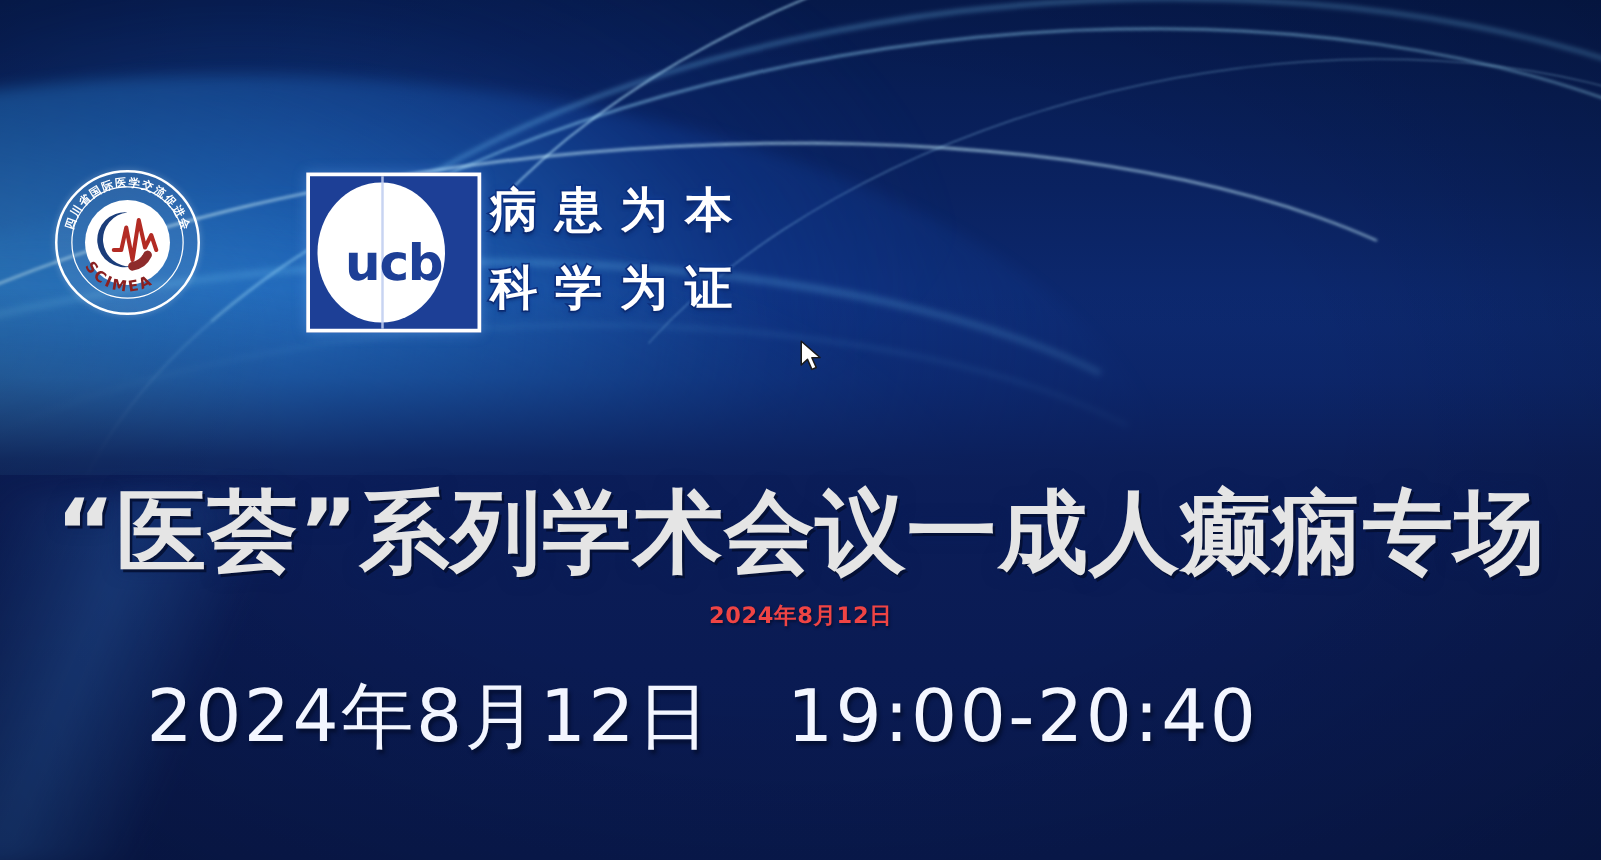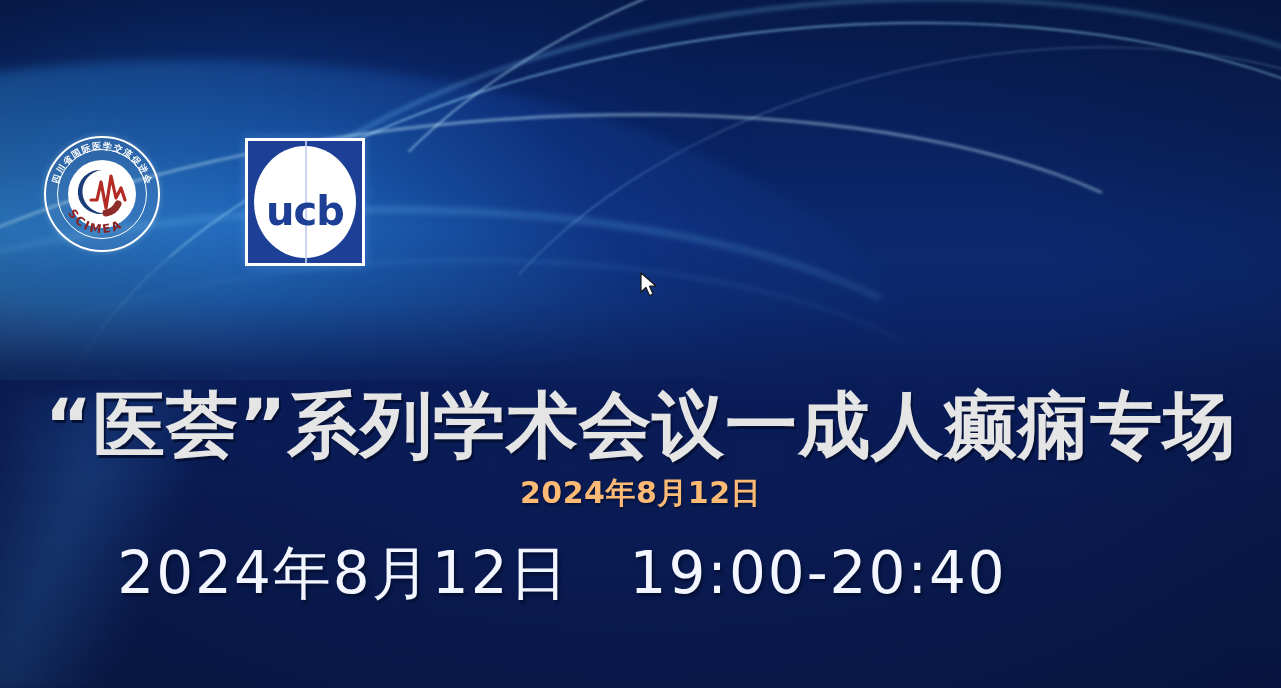--- a/index.html
+++ b/index.html
@@ -209,21 +209,21 @@
   .scimea .arc-text, .scimea .bottom-text {
     position: absolute;
     inset: 0;
   }
   .scimea svg { width: 100%; height: 100%; display: block; }
 
   
   .ucb {
     position: absolute;
     left: 245px; top: 138px;
-    width: 120px; height: 128px;
+    width: 140px; height: 128px;
     background: #1d3f96;
     border: 3px solid #ffffff;
     box-sizing: border-box;
     box-shadow: 0 0 10px rgba(120,180,255,.35);
   }
   .ucb .disc {
     position: absolute;
     left: 6px; top: 5px;
     width: 102px; height: 112px;
     background: #ffffff;
@@ -286,23 +286,23 @@
       2px 3px 0 rgba(4,14,48,.85),
       0 0 14px rgba(10,30,90,.55);
   }
   .subdate {
     position: absolute;
     left: 0; top: 478px;
     width: 1281px;
     text-align: center;
     font-family: "DejaVu Sans", sans-serif;
     font-weight: 700;
-    font-size: 30px;
+    font-size: 18px;
     line-height: 30px;
-    color: #fdba74;
+    color: #ef4444;
     letter-spacing: .5px;
     text-shadow: 1px 2px 2px rgba(4,14,48,.8);
   }
   .datetime {
     position: absolute;
     left: 0; top: 536px;
     width: 1124px;
     text-align: center;
     font-family: "DejaVu Sans", sans-serif;
     font-weight: 400;
@@ -378,20 +378,22 @@
       </div>
     </div>
 
     <div class="ucb">
       <div class="disc"></div>
       <div class="divider"></div>
       <div class="wordmark">ucb</div>
     </div>
 
     <div class="slogan">
+      <div class="slogan-line">病患为本</div>
+      <div class="slogan-line">科学为证</div>
     </div>
   </div>
 
   <div class="title">“医荟”系列学术会议一成人癫痫专场</div>
   <div class="subdate">2024年8月12日</div>
   <div class="datetime">2024年8月12日　19:00-20:40</div>
 
   <div class="cursor" style="left: 640px; top: 272px;">
     <svg width="20" height="28" viewBox="0 0 20 28" aria-hidden="true">
       <path d="M1 1 L1 20 L6 15.5 L9.5 23.5 L13 22 L9.5 14.2 L16 14 Z" fill="#ffffff" stroke="#1a1a1a" stroke-width="1.2" stroke-linejoin="round"></path>

